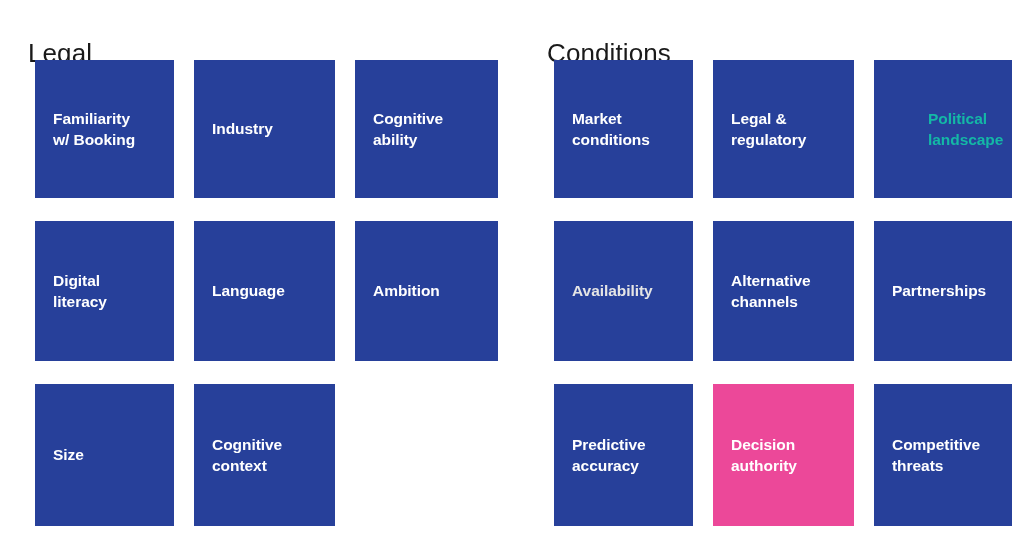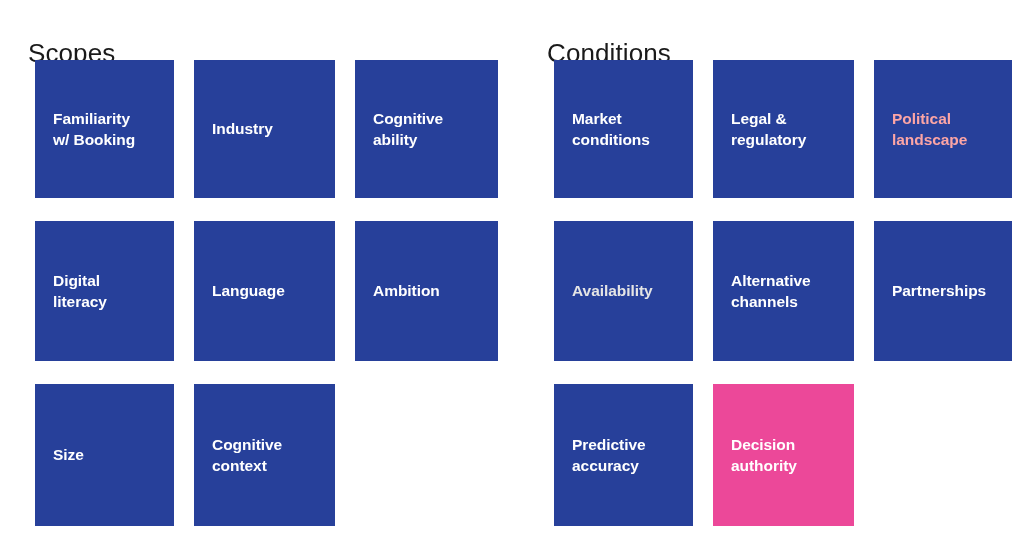--- a/index.html
+++ b/index.html
@@ -79,21 +79,21 @@
     white-space: pre-line;
     margin-top: -1px;
   }
 </style>
 </head>
 <body>
 
 <div class="canvas" style="background: rgb(255, 255, 255);">
 
   <section class="group group-left">
-    <h2 class="group-title" style="color: rgb(26, 26, 26);">Scopes</h2>
+    <h2 class="group-title" style="color: rgb(26, 26, 26);">Legal</h2>
 
     <div class="grid grid-left">
       <div class="tile" style="background: rgb(39, 64, 154);">
         <span class="tile-label" style="color: rgb(255, 255, 255);">Familiarity
 w/ Booking</span>
       </div>
       <div class="tile" style="background: rgb(39, 64, 154);">
         <span class="tile-label" style="color: rgb(255, 255, 255);">Industry</span>
       </div>
       <div class="tile" style="background: rgb(39, 64, 154);">
@@ -128,21 +128,21 @@
     <div class="grid grid-right">
       <div class="tile" style="background: rgb(39, 64, 154);">
         <span class="tile-label" style="color: rgb(255, 255, 255);">Market
 conditions</span>
       </div>
       <div class="tile" style="background: rgb(39, 64, 154);">
         <span class="tile-label" style="color: rgb(255, 255, 255);">Legal &amp;
 regulatory</span>
       </div>
       <div class="tile" style="background: rgb(39, 64, 154);">
-        <span class="tile-label" style="color: #fca5a5;">Political
+        <span class="tile-label" style="color: #14b8a6; margin-left: 36px;">Political
 landscape</span>
       </div>
 
       <div class="tile" style="background: rgb(39, 64, 154);">
         <span class="tile-label" style="color: #e5e5e5;">Availability</span>
       </div>
       <div class="tile" style="background: rgb(39, 64, 154);">
         <span class="tile-label" style="color: rgb(255, 255, 255);">Alternative
 channels</span>
       </div>
@@ -151,16 +151,20 @@
       </div>
 
       <div class="tile" style="background: rgb(39, 64, 154);">
         <span class="tile-label" style="color: rgb(255, 255, 255);">Predictive
 accuracy</span>
       </div>
       <div class="tile" style="background: #ec4899;">
         <span class="tile-label" style="color: rgb(255, 255, 255);">Decision
 authority</span>
       </div>
+      <div class="tile" style="background: rgb(39, 64, 154);">
+        <span class="tile-label" style="color: rgb(255, 255, 255);">Competitive
+threats</span>
+      </div>
     </div>
   </section>
 
 </div>
 
 </body></html>

